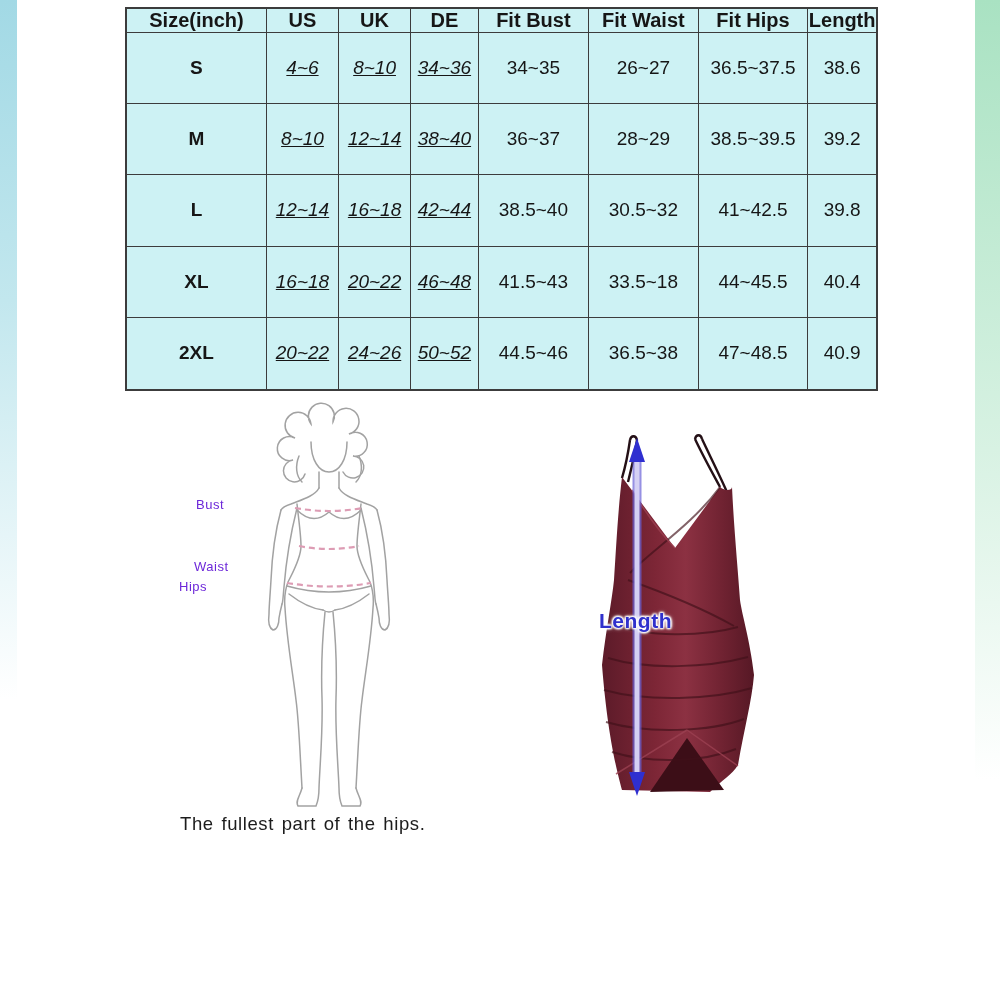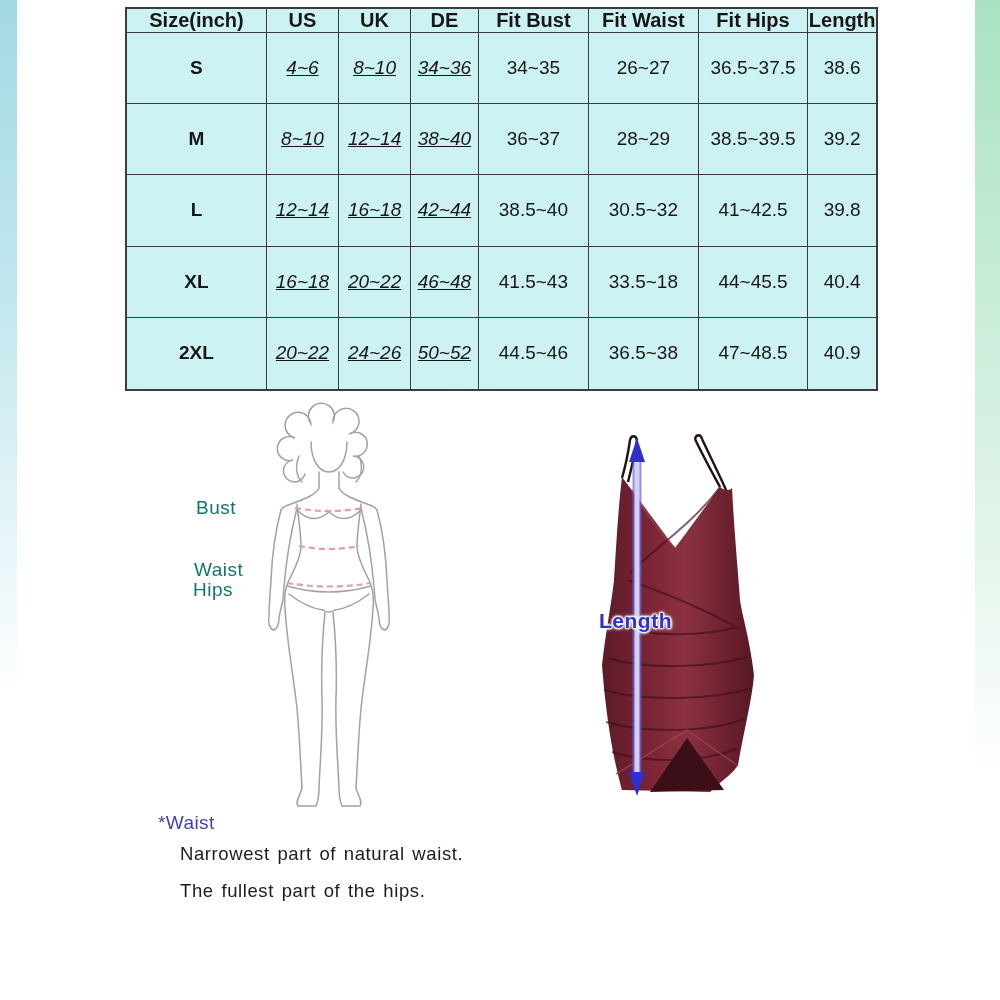--- a/index.html
+++ b/index.html
@@ -25,21 +25,21 @@
   table.size-chart th,table.size-chart td{
     border:1px solid #3c3c3c;text-align:center;vertical-align:middle;
     color:#161616;padding:0;
   }
   table.size-chart th{font-size:20px;font-weight:bold;}
   table.size-chart td{font-size:19px;}
   td.size-name{font-weight:bold;}
   td.euro{font-style:italic;text-decoration:underline;}
   
   .mlabel{
-    position:absolute;font-size:19px;color:#0f766e;letter-spacing:.5px;
+    position:absolute;font-size:13px;color:#6d28d9;letter-spacing:.5px;
   }
   .figure-svg{position:absolute;left:234px;top:402px;}
   .dress-svg{position:absolute;left:592px;top:430px;}
   .length-label{
     position:absolute;left:599px;top:609px;font-size:21px;font-weight:bold;color:#3030cc;
     text-shadow:0 0 3px #fff,0 0 5px #fff,1px 1px 2px #fff,-1px -1px 2px #fff,1px -1px 2px #fff,-1px 1px 2px #fff;
     letter-spacing:.5px;
   }
   
   .footnotes-left{position:absolute;left:158px;top:810px;width:330px;}
@@ -175,21 +175,21 @@
 
     <g stroke="#dd9cb4" stroke-width="2.2" stroke-dasharray="6 4" fill="none">
       <path d="M60,106 Q94,112 128,106"></path>
       <path d="M64,144 Q94,150 124,144"></path>
       <path d="M52,181 Q94,188 136,181"></path>
     </g>
   </svg>
 
   <div class="mlabel" style="left:196px;top:497px;">Bust</div>
   <div class="mlabel" style="left:194px;top:559px;">Waist</div>
-  <div class="mlabel" style="left:193px;top:579px;">Hips</div>
+  <div class="mlabel" style="left:179px;top:579px;">Hips</div>
 
   <svg class="dress-svg" width="185" height="372" viewBox="0 0 185 372">
     <defs>
       <linearGradient id="dg" x1="0" y1="0" x2="1" y2="0">
         <stop offset="0" stop-color="#5c1b29"></stop>
         <stop offset="0.35" stop-color="#7d2636"></stop>
         <stop offset="0.55" stop-color="#8c3142"></stop>
         <stop offset="0.8" stop-color="#6f2231"></stop>
         <stop offset="1" stop-color="#561825"></stop>
       </linearGradient>
@@ -232,22 +232,18 @@
       <line x1="45" y1="26" x2="45" y2="350" stroke="#d4d0f4" stroke-width="5"></line>
       <polygon points="45,8 37,32 53,32" fill="#2f2fd0"></polygon>
       <polygon points="45,366 37,342 53,342" fill="#2f2fd0"></polygon>
     </g>
   </svg>
 
   <div class="length-label">Length</div>
 
   <div class="footnotes-left">
     <div class="fn-group">
-      <div class="fn-term">*Waist</div>
-      <div class="fn-def">Narrowest part of natural waist.</div>
-    </div>
-    <div class="fn-group">
       <div class="fn-def">The fullest part of the hips.</div>
     </div>
   </div>
 
 
 </div>
 
 </body></html>

